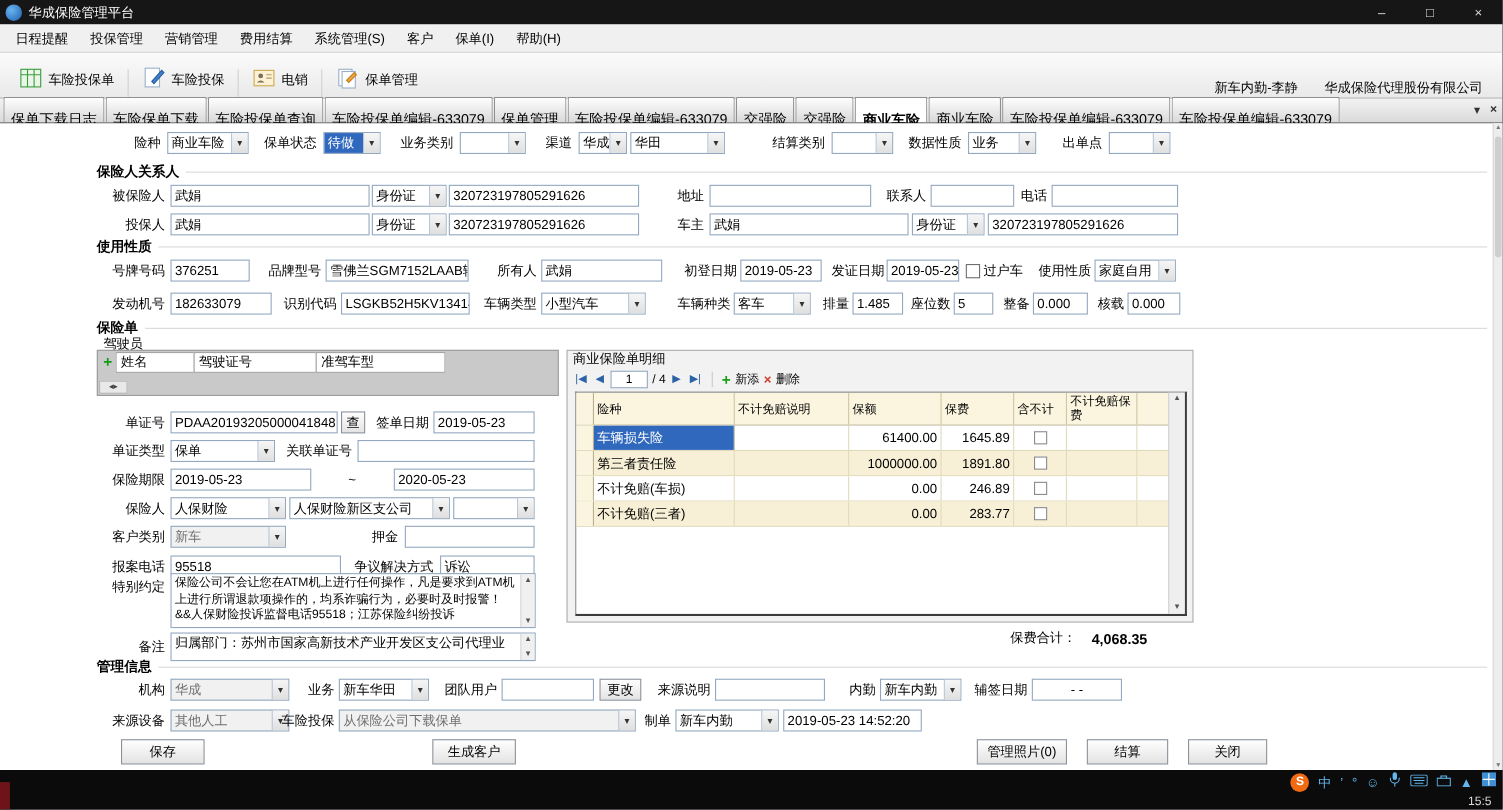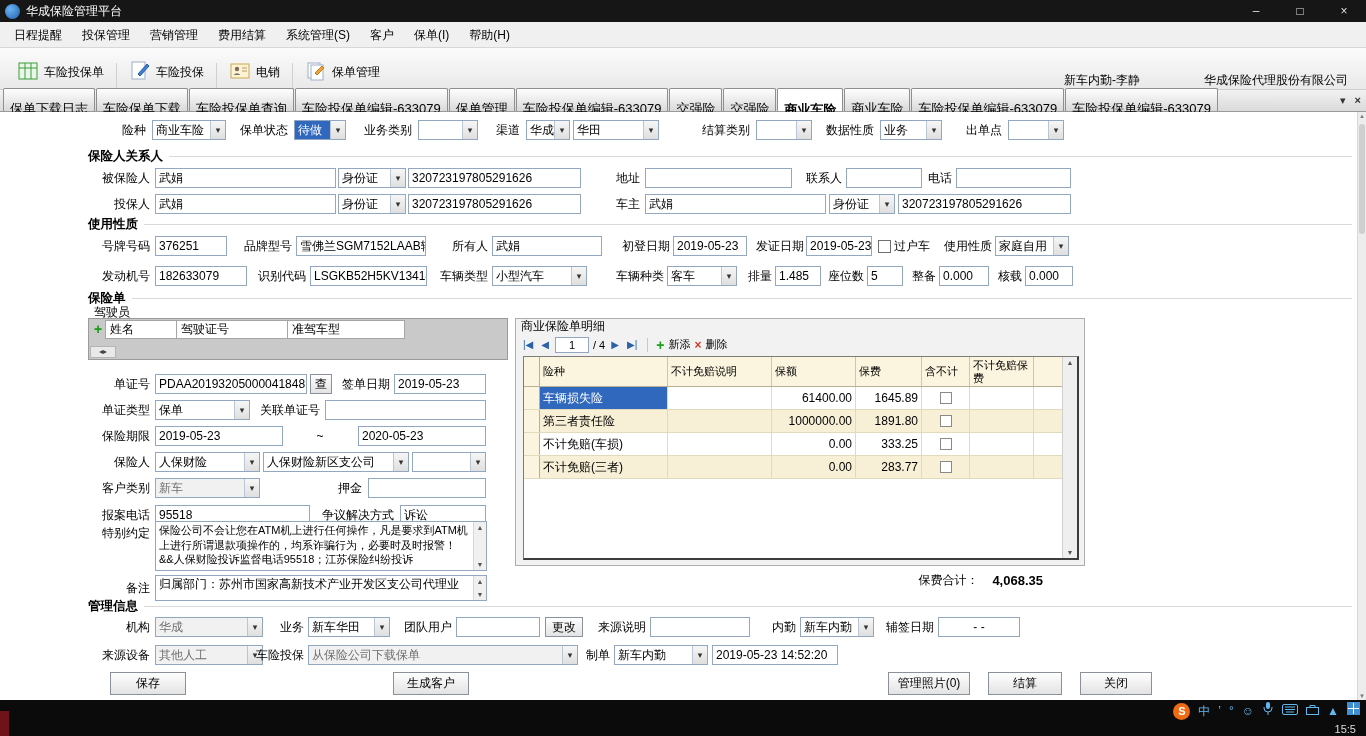--- a/index.html
+++ b/index.html
@@ -8,21 +8,21 @@
 .titlebar{position:absolute;left:0;top:0;width:100%;height:22px;background:#161616;color:#fff;display:flex;align-items:center}
 .appicon{width:15px;height:15px;border-radius:50%;background:radial-gradient(circle at 35% 35%,#6ab4f0,#1d5fae);margin:0 6px 0 5px;flex:0 0 auto}
 .apptitle{font-size:12px}
 .wctrls{margin-left:auto;display:flex;height:100%}
 .wc{width:44px;height:100%;display:flex;align-items:center;justify-content:center;font-size:12px;color:#ddd}
 .menubar{position:absolute;left:0;top:22px;width:100%;height:26px;background:#f0f0f0;border-bottom:1px solid #d7d7d7;display:flex;align-items:center;padding-left:4px}
 .mitem{padding:0 10px;line-height:26px;white-space:nowrap}
 .toolbar{position:absolute;left:0;top:48px;width:100%;height:42px;background:linear-gradient(#fbfbfb,#e9e9e9);border-bottom:1px solid #cfcfcf;display:flex;align-items:flex-end;padding:0 8px}
 .tbtn{display:flex;align-items:center;gap:5px;padding:4px 9px;white-space:nowrap}
 .tsep{width:1px;height:26px;background:#d0d0d0;margin:0 3px}
-.tb-right{margin-left:auto;display:flex;align-items:center;gap:64px;padding-right:10px;white-space:nowrap}
+.tb-right{margin-left:auto;display:flex;align-items:center;gap:24px;padding-right:10px;white-space:nowrap}
 .tabstrip{position:absolute;left:0;top:90px;width:100%;height:22px;background:linear-gradient(#f2f2f2,#dadada);border-bottom:1px solid #9a9a9a;display:flex;align-items:flex-end;padding-left:3px}
 .tab{height:20px;line-height:18px;padding:11px 6px;background:linear-gradient(#fefefe,#d9d9d9);border:1px solid #8f8f8f;border-bottom:none;border-radius:2px 2px 0 0;margin-right:1px;white-space:nowrap;font-size:13px}
 .tab.active{background:#fff;font-weight:bold;height:22px;line-height:20px}
 .tabctrl{position:absolute;right:5px;top:4px;display:flex;gap:9px;font-size:11px;color:#333}
 .tc-down::after{content:"▾"}
 .tc-close::after{content:"×";font-weight:bold}
 .content{position:absolute;left:0;top:112px;width:100%;height:588px;background:#fff}
 .lbl{position:absolute;height:20px;line-height:20px;text-align:right;white-space:nowrap}
 .lbl-l{position:absolute;height:20px;line-height:20px;white-space:nowrap}
 .inp{position:absolute;height:20px;line-height:18px;background:#fff;border:1px solid #93a8c0;padding:0 3px;overflow:hidden;white-space:nowrap}
@@ -420,21 +420,21 @@
               <span class="gchk"></span>
             </div>
           <div class="gc w-nprem"></div>
           <div class="gc w-fill"></div>
         </div>
         <div class="grow">
           <div class="gc w-sel gsel"></div>
           <div class="gc w-name">不计免赔(车损)</div>
           <div class="gc w-note"></div>
           <div class="gc w-amt num">0.00</div>
-          <div class="gc w-prem num">333.25</div>
+          <div class="gc w-prem num">246.89</div>
           <div class="gc w-inc ctr">
               <span class="gchk"></span>
             </div>
           <div class="gc w-nprem"></div>
           <div class="gc w-fill"></div>
         </div>
         <div class="grow alt">
           <div class="gc w-sel gsel"></div>
           <div class="gc w-name">不计免赔(三者)</div>
           <div class="gc w-note"></div>

